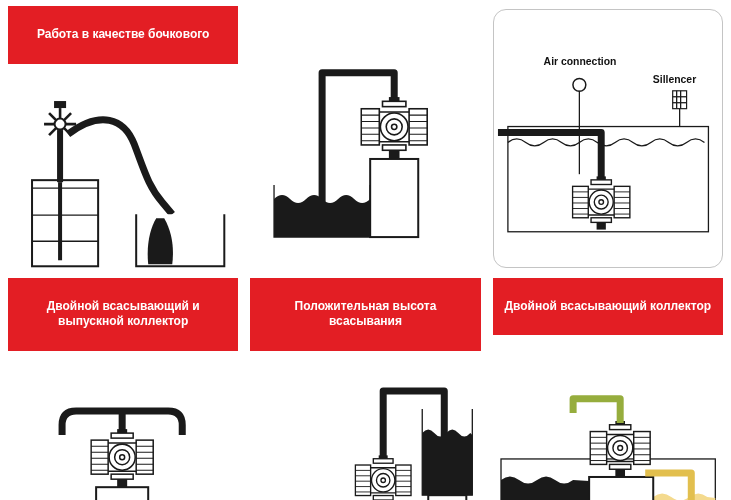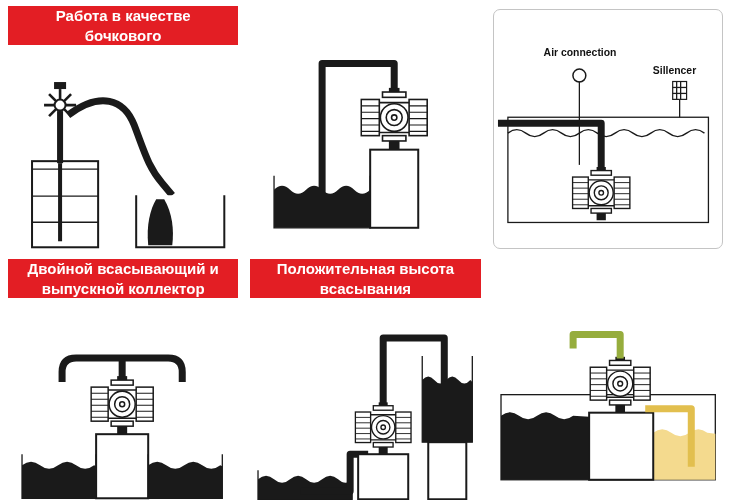--- a/index.html
+++ b/index.html
@@ -16,27 +16,27 @@
     width:731px;height:500px;background:#fff;
     padding:6px 8px;
     display:grid;
     grid-template-columns:repeat(3,1fr);
     grid-template-rows:1fr 1fr;
     gap:10px 12px;
   }
   .panel{display:flex;flex-direction:column;background:#fff;}
   .panel-header{
     background:var(--header-red);
-    color:#fff;font-weight:bold;font-size:15px;line-height:1.3;
+    color:#fff;font-weight:bold;font-size:12px;line-height:1.3;
     min-height:30px;display:flex;align-items:center;justify-content:center;
-    text-align:center;padding:0 8px;
+    text-align:center;padding:21px 8px;
   }
   .panel-body{flex:1;position:relative;padding-top:4px;}
   .panel-body svg{width:100%;height:100%;display:block;}
-  .bordered .panel-body{border:1.5px solid #c4c4c4;border-radius:7px;margin-top:3px;text-decoration:underline;}
+  .bordered .panel-body{border:1.5px solid #c4c4c4;border-radius:13px;margin-top:3px;text-decoration:underline;}
   .outline{fill:#fff;stroke:var(--ink);stroke-width:2;}
   .thin{fill:none;stroke:var(--ink);stroke-width:1.3;}
   .pipe{fill:none;stroke:var(--ink);stroke-width:7;stroke-linejoin:round;stroke-linecap:butt;}
   .liquid{fill:var(--ink);stroke:none;}
   .svg-lbl{font:bold 10.5px "Liberation Sans",sans-serif;fill:#111;}
 </style>
 </head>
 <body>
 
 <svg width="0" height="0" style="position:absolute" aria-hidden="true">
@@ -164,20 +164,21 @@
         <use href="#pump" x="104" y="100" width="58" height="52"></use>
         <path d="M133,102 V36 H194 V84" class="pipe"></path>
         <path d="M172,54 V140 H222 V54" class="thin" stroke-width="1.5"></path>
         <path d="M172,78 Q178,71 184,78 T196,78 T208,78 T220,78 L222,80 V140 H172 Z" class="liquid"></path>
         <rect x="178" y="140" width="38" height="57" class="outline" stroke-width="1.5"></rect>
       </svg>
     </div>
   </div>
 
   <div class="panel">
+    <div class="panel-header">Двойной всасывающий коллектор</div>
     <div class="panel-body">
       <svg viewBox="0 0 230 200" preserveAspectRatio="xMidYMid meet">
         <rect x="8" y="112" width="214" height="85" class="thin" stroke-width="1.4"></rect>
         <path d="M8,133 Q17,126 26,133 T44,133 T62,133 T80,133 L96,134 V197 H8 Z" class="liquid"></path>
         <path d="M160,150 Q169,143 178,150 T196,150 T214,150 L222,151 V197 H160 Z" fill="var(--liquid-yellow)"></path>
         <rect x="96" y="130" width="64" height="67" class="outline" stroke-width="1.5"></rect>
         <path d="M152,126 H198 V184" fill="none" stroke="var(--pipe-yellow)" stroke-width="7" stroke-linejoin="round"></path>
         <use href="#pump" x="96" y="74" width="62" height="56"></use>
         <path d="M127,76 V52 H80 V66" fill="none" stroke="var(--pipe-green)" stroke-width="7" stroke-linejoin="round"></path>
       </svg>

